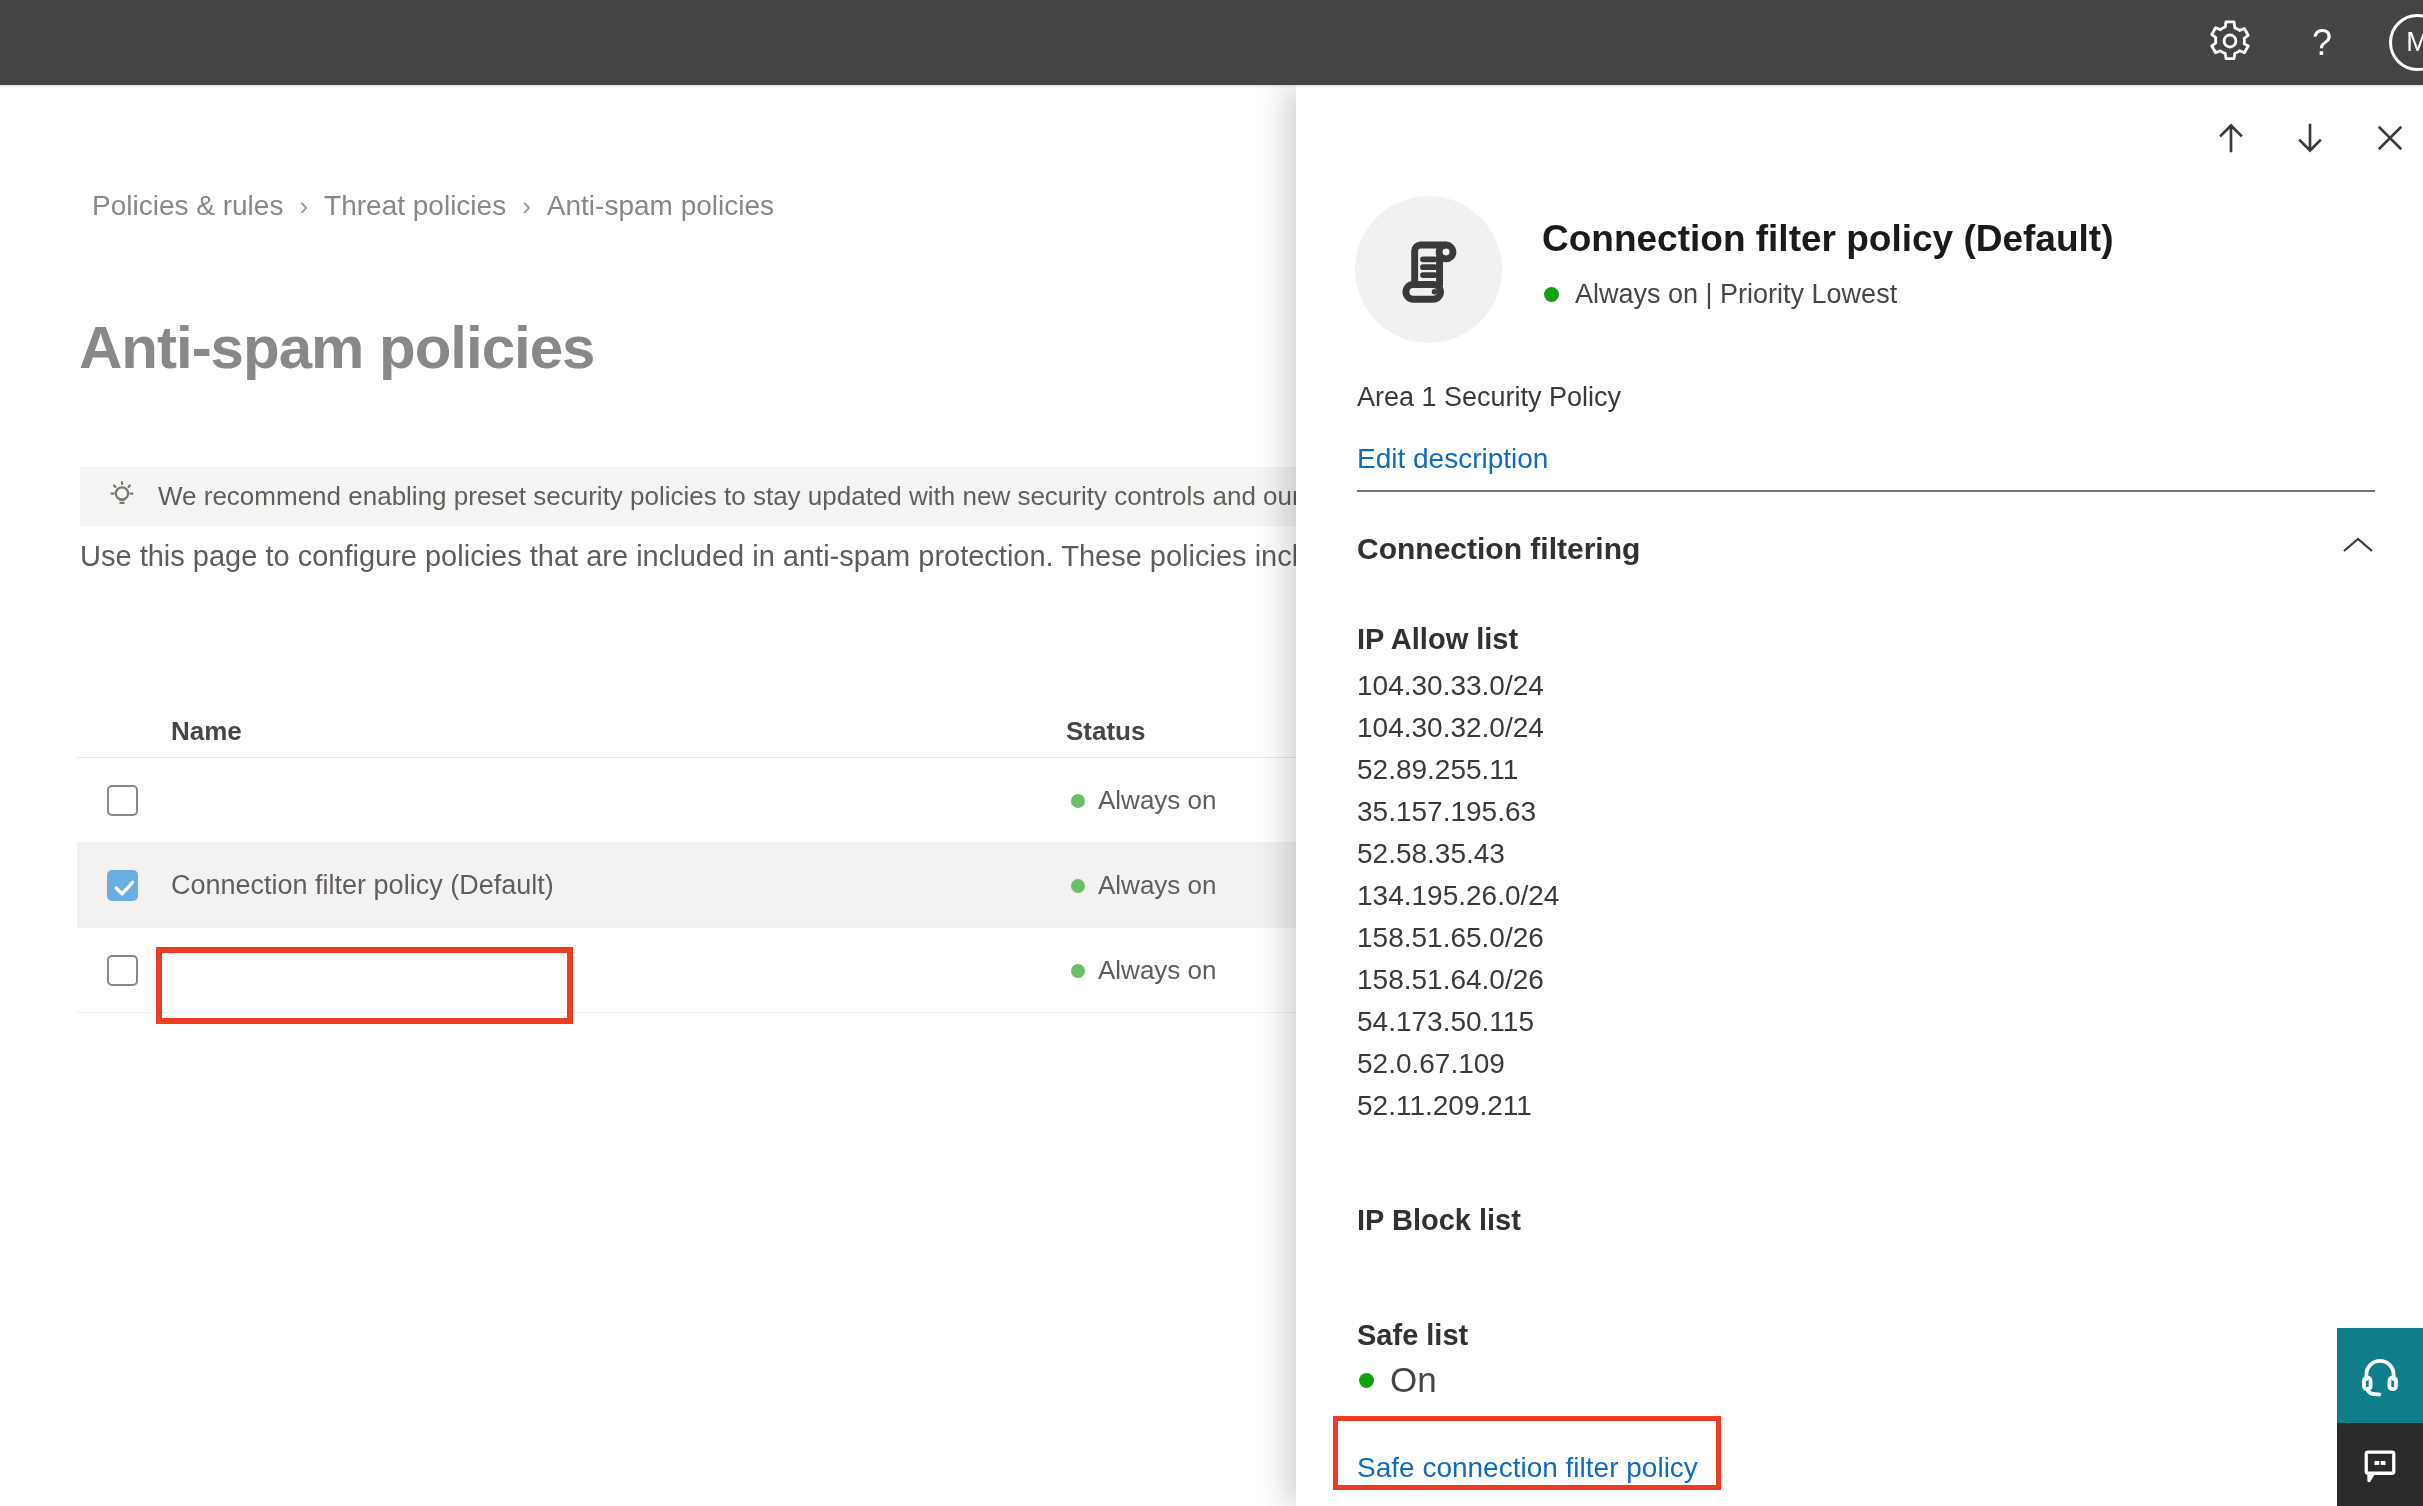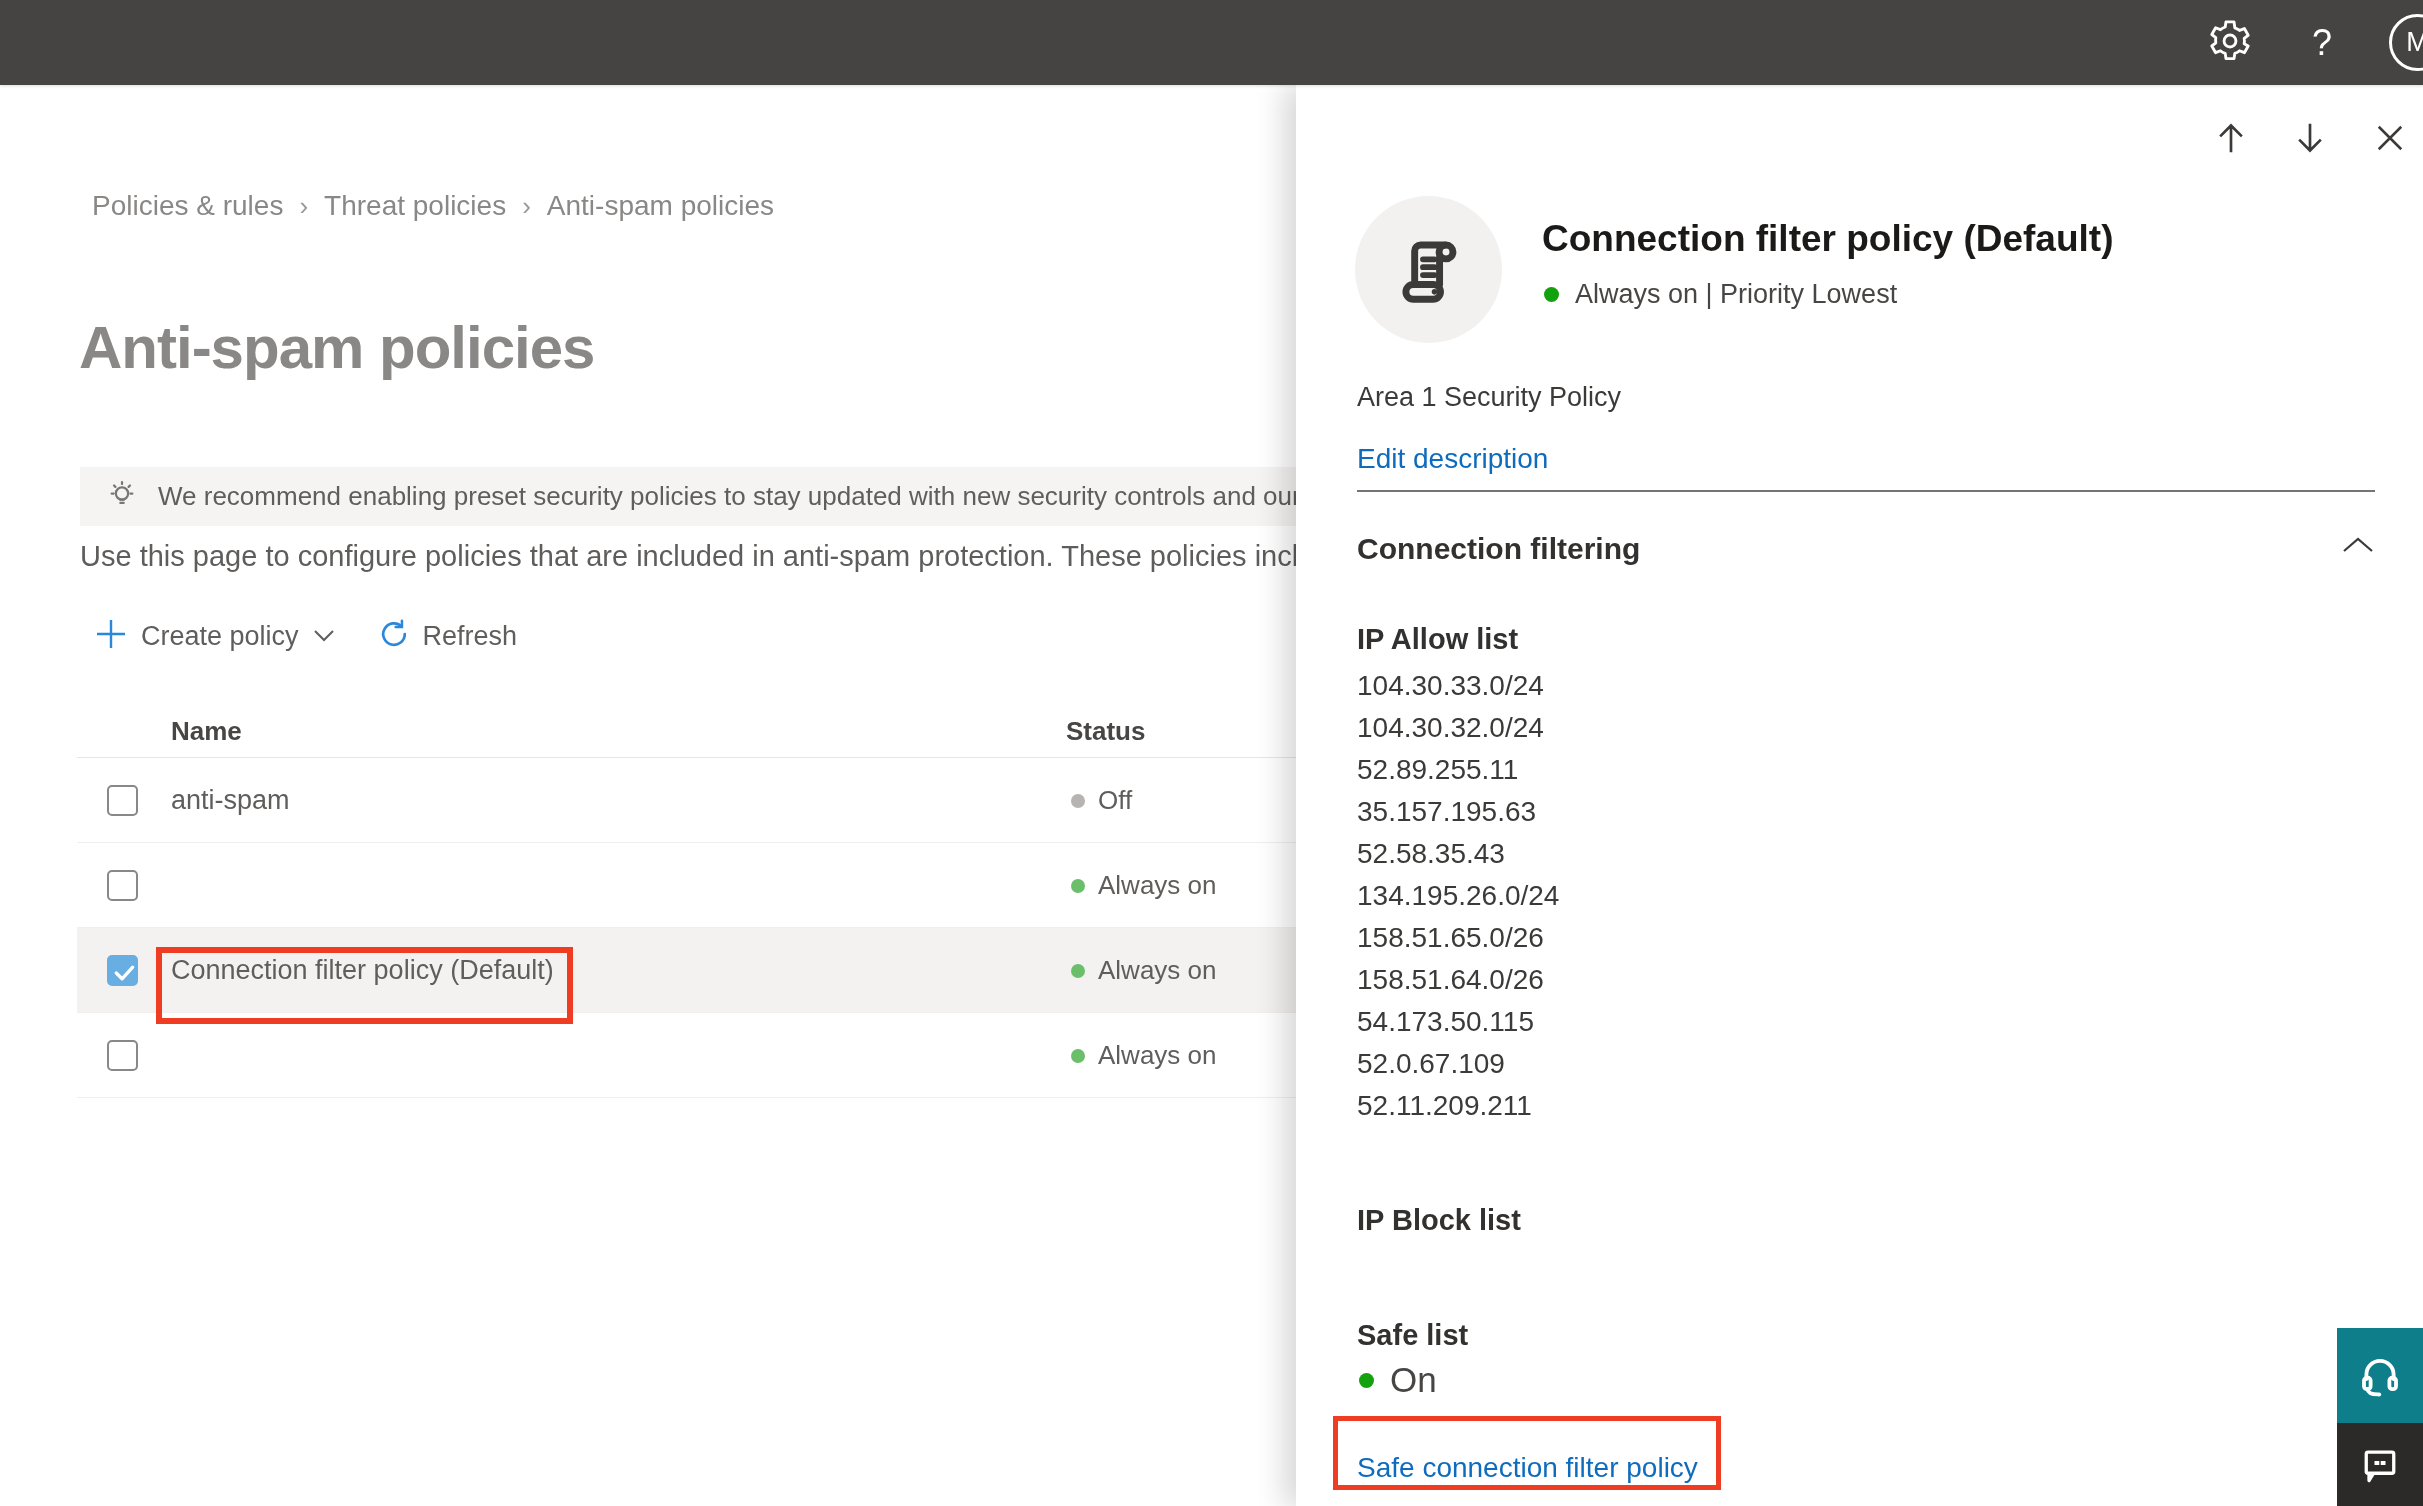--- a/index.html
+++ b/index.html
@@ -136,59 +136,26 @@
         <circle cx="12" cy="11" r="4.1"></circle>
         <path d="M10.6 15 h2.8 M10.9 17.3 h2.2"></path>
         <path d="M12 4.7 V3.4 M7.6 6.6 6.7 5.7 M16.4 6.6 l.9-.9 M6.4 11 H5.1 M18.9 11 h-1.3"></path>
       </svg>
     </span>
     <span class="banner-text">We recommend enabling preset security policies to stay updated with new security controls and our recomme</span>
   </div>
 
   <div class="page-desc">Use this page to configure policies that are included in anti-spam protection. These policies include</div>
 
-  <div class="toolbar">
-    <div class="tool-btn">
-      <span>
-        <svg width="36" height="36" viewBox="0 0 36 36" stroke="#2b88d8" stroke-width="2.4">
-          <path d="M18 4 V32 M4 18 H32"></path>
-        </svg>
-      </span>
-      <span class="lbl">Create policy</span>
-      <span class="chev">
-        <svg width="22" height="16" viewBox="0 0 22 16" fill="none" stroke="#605e5c" stroke-width="2">
-          <path d="M2 3 L11 12 L20 3"></path>
-        </svg>
-      </span>
-    </div>
-    <div class="gap"></div>
-    <div class="tool-btn">
-      <span>
-        <svg width="34" height="34" viewBox="0 0 24 24" fill="none" stroke="#2b88d8" stroke-width="1.9" stroke-linecap="round">
-          <path d="M19.6 12a7.6 7.6 0 1 1-2.3-5.4"></path>
-          <path d="M17.6 2.6 V7 H13.2" stroke-width="1.8"></path>
-        </svg>
-      </span>
-      <span class="lbl">Refresh</span>
-    </div>
-  </div>
 
   <div class="col-header" style="left:171px;">Name</div>
   <div class="col-header" style="left:1066px;">Status</div>
   <div class="hdr-divider"></div>
 
   <div class="rows">
-    <div class="row">
-      <div class="checkbox"></div>
-      <div class="row-name">anti-spam</div>
-      <div class="status-cell">
-        <span class="dot off"></span>
-        <span class="status-text">Off</span>
-      </div>
-    </div>
     <div class="row">
       <div class="checkbox"></div>
       <div class="status-cell">
         <span class="dot on"></span>
         <span class="status-text">Always on</span>
       </div>
     </div>
     <div class="row selected">
       <div class="checkbox checked">
         <svg width="29" height="29" viewBox="0 0 30 30" fill="none" stroke="#ffffff" stroke-width="3.4" stroke-linecap="round" stroke-linejoin="round">

